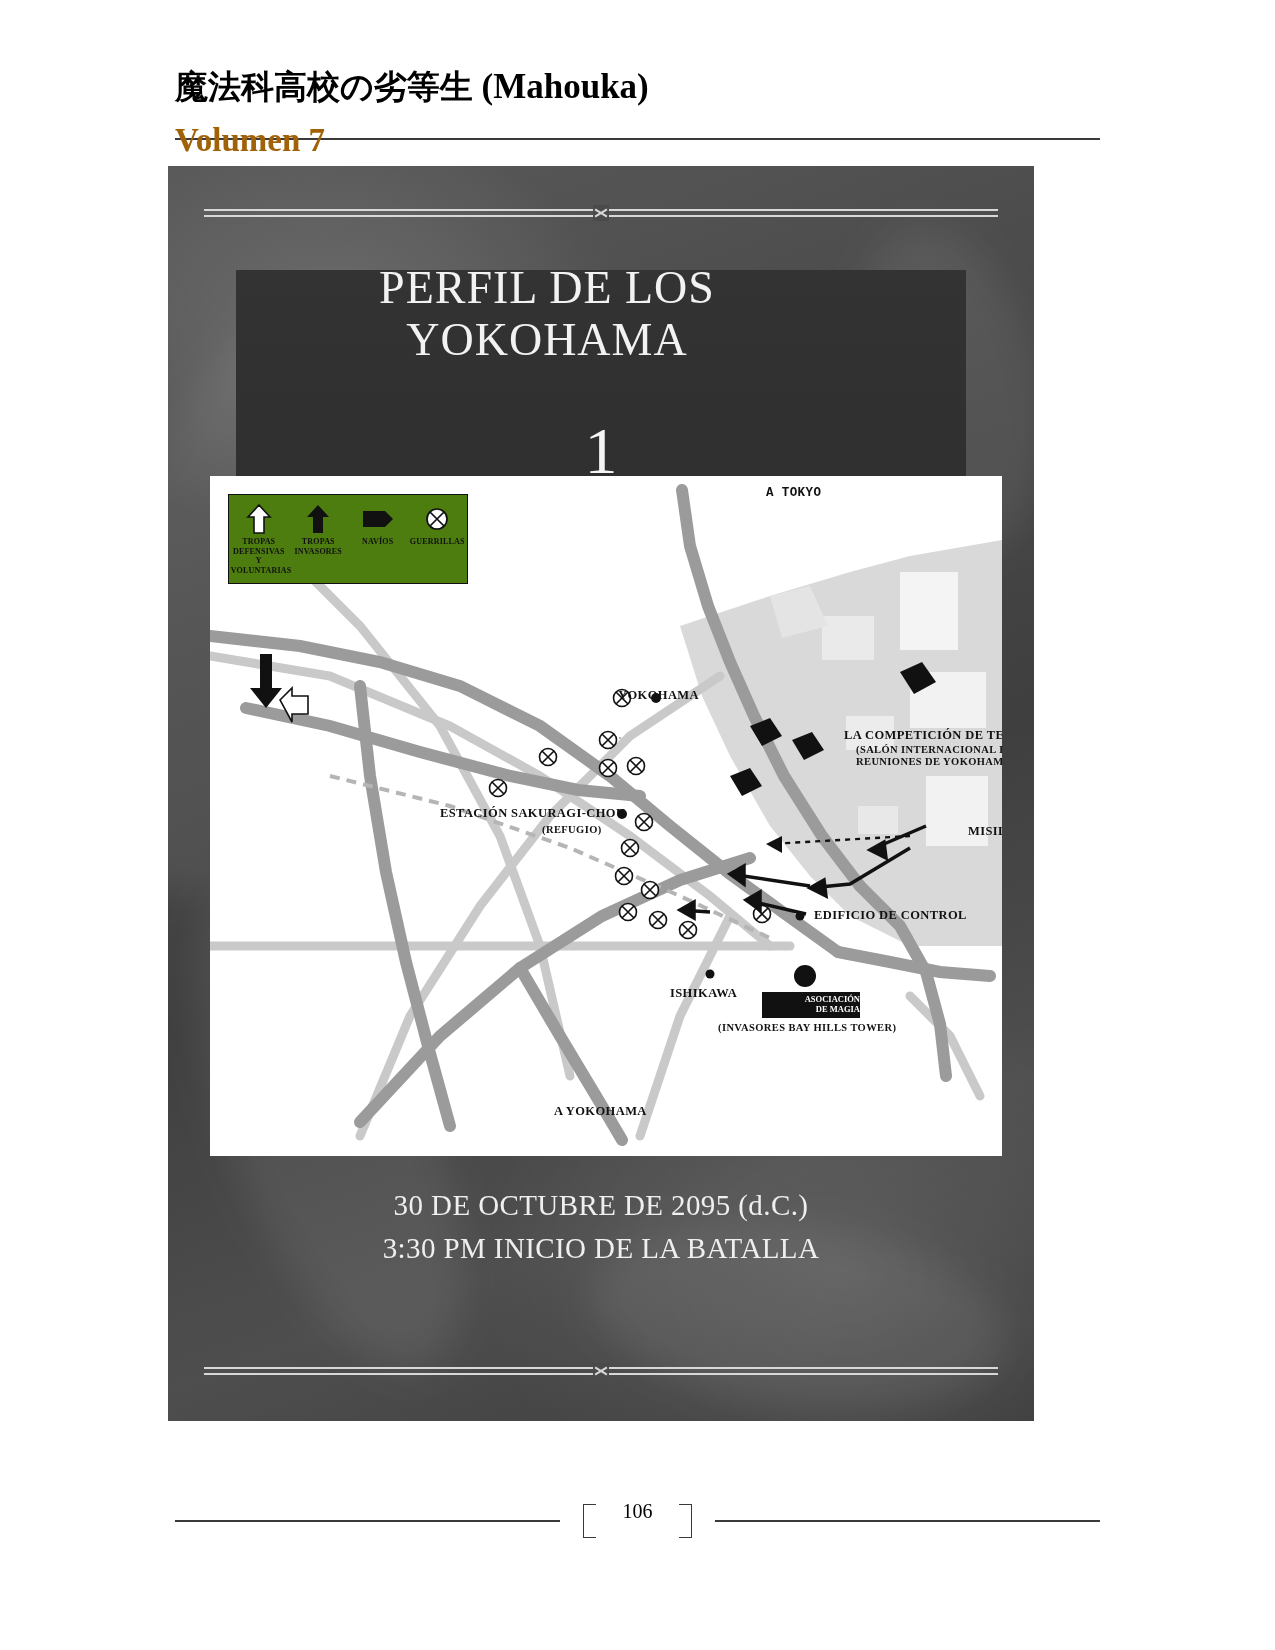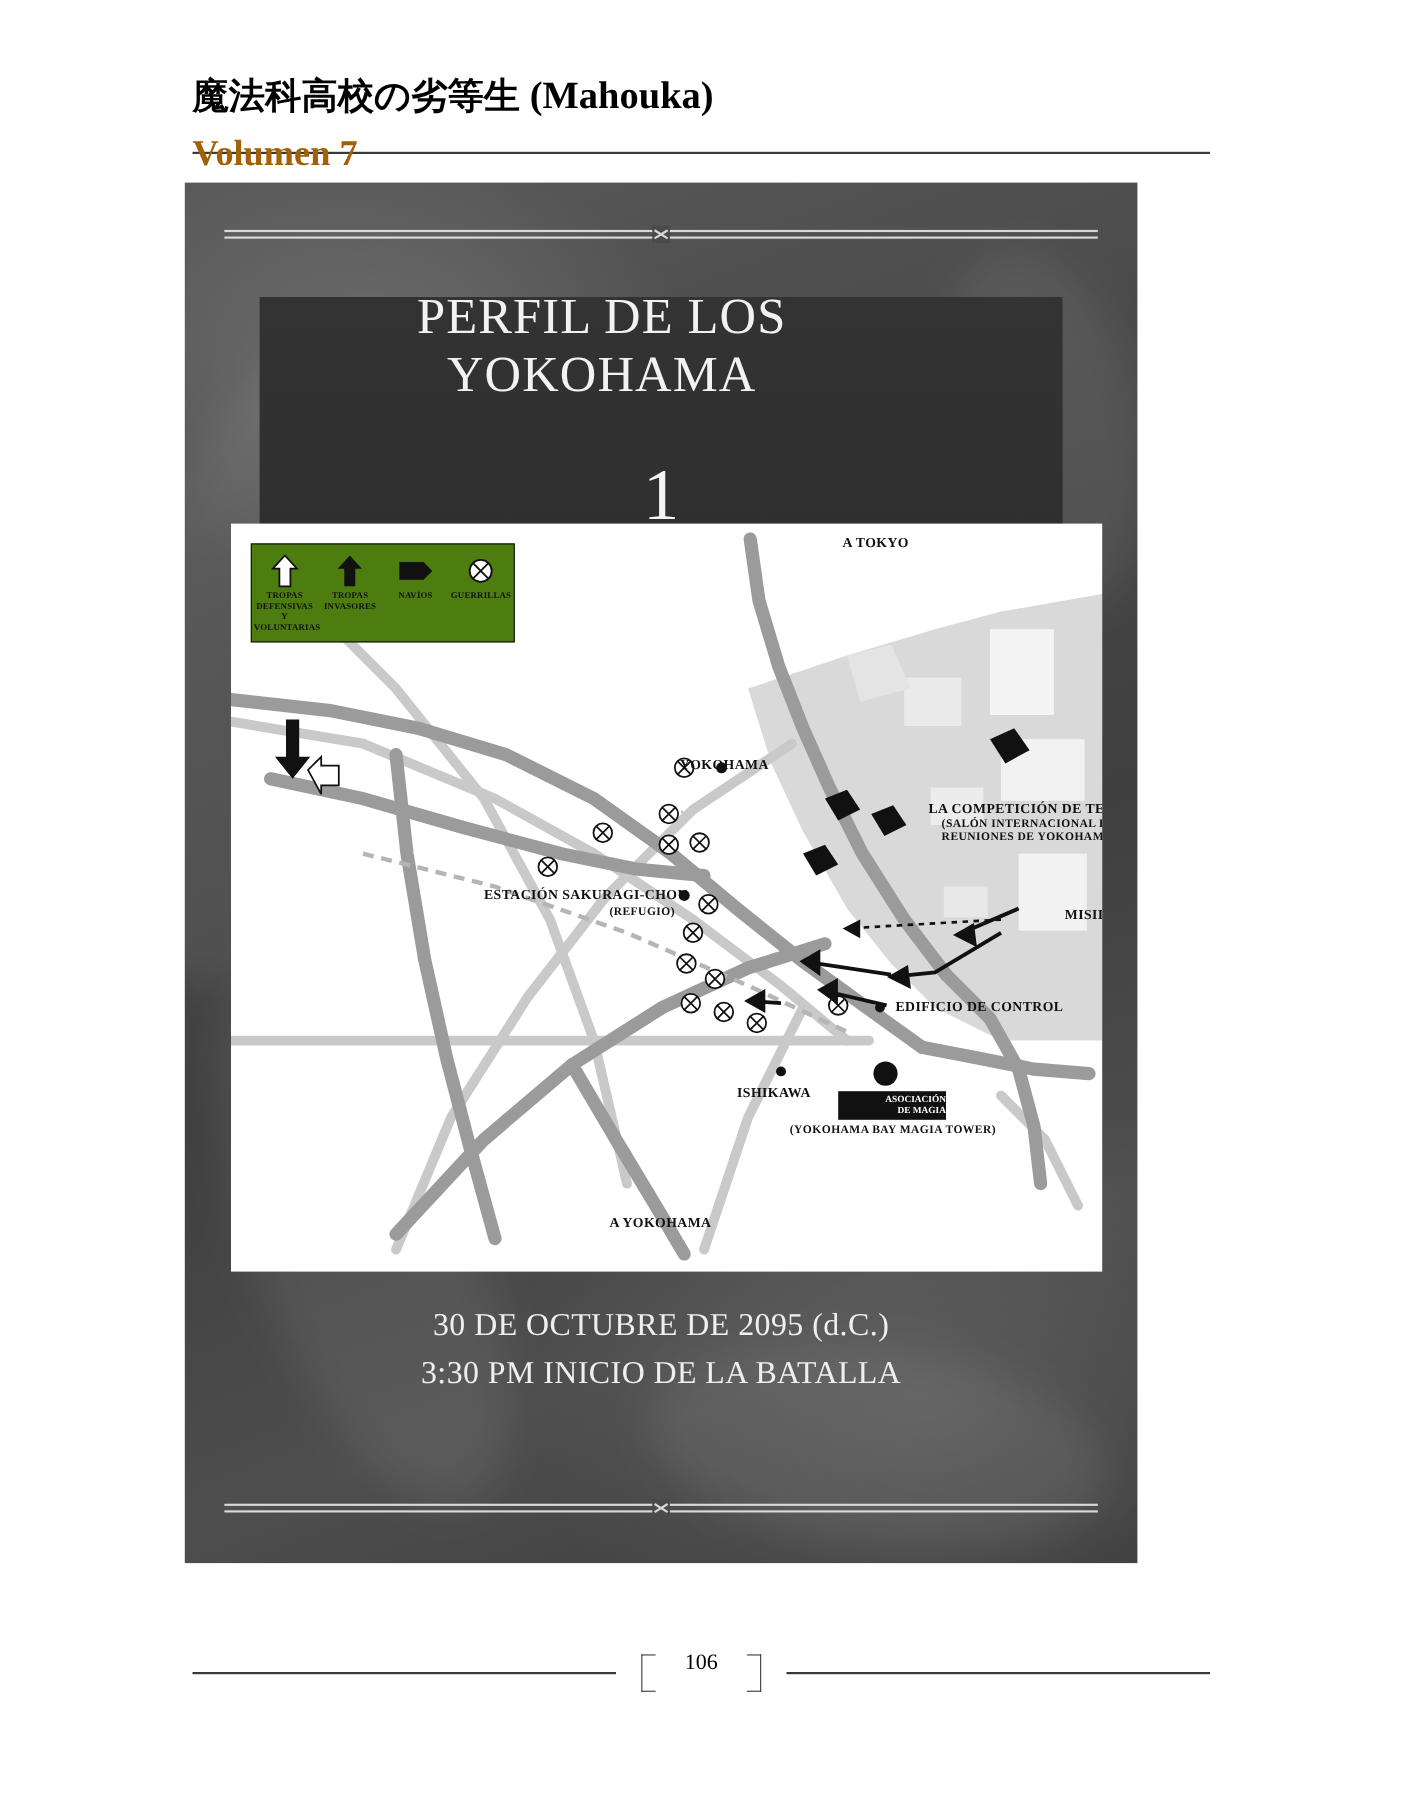--- a/index.html
+++ b/index.html
@@ -516,42 +516,42 @@
                 <path d="M6,6 L20,20 M20,6 L6,20" stroke="#111" stroke-width="1.7"></path>
               </svg>
           </div>
           <div class="legend-cap">
             <span>GUERRILLAS</span>
           </div>
         </div>
       </div>
     </div>
 
-    <div class="map-label" style="left:556px; top:10px;">A TOKYO</div>
+    <div class="map-label" style="left:556px; top:10px;font-family:Liberation Mono, monospace;">A TOKYO</div>
     <div class="map-label" style="left:408px; top:212px;">YOKOHAMA</div>
 
     <div class="map-label" style="left:634px; top:252px;">LA COMPETICIÓN DE TESIS</div>
     <div class="map-label small" style="left:646px; top:268px;">(SALÓN INTERNACIONAL DE</div>
     <div class="map-label small" style="left:646px; top:280px;">REUNIONES DE YOKOHAMA)</div>
 
     <div class="map-label" style="left:758px; top:348px;">MISIL</div>
 
     <div class="map-label" style="left:230px; top:330px;">ESTACIÓN SAKURAGI-CHOU</div>
-    <div class="map-label small" style="left:308px; top:348px;padding-left:36px;">(REFUGIO)</div>
+    <div class="map-label small" style="left:296px; top:348px;padding-left:36px;">(REFUGIO)</div>
 
     <div class="map-label" style="left:604px; top:432px;">EDIFICIO DE CONTROL</div>
 
     <div class="map-label" style="left:460px; top:510px;">ISHIKAWA</div>
 
     <div class="assoc-plate"></div>
     <div class="assoc-plate-text">
       <span>ASOCIACIÓN</span><br>
       <span>DE MAGIA</span>
     </div>
-    <div class="map-label small" style="left:508px; top:546px;">(YOKOHAMA BAY MAGIA TOWER)</div>
+    <div class="map-label small" style="left:508px; top:546px;">(INVASORES BAY HILLS TOWER)</div>
 
     <div class="map-label" style="left:344px; top:628px;">A YOKOHAMA</div>
   </div>
 
   <div class="caption">
     <div>30 DE OCTUBRE DE 2095 (d.C.)</div>
     <div>3:30 PM  INICIO DE LA BATALLA</div>
   </div>
 
   <div class="ornament bottom">

